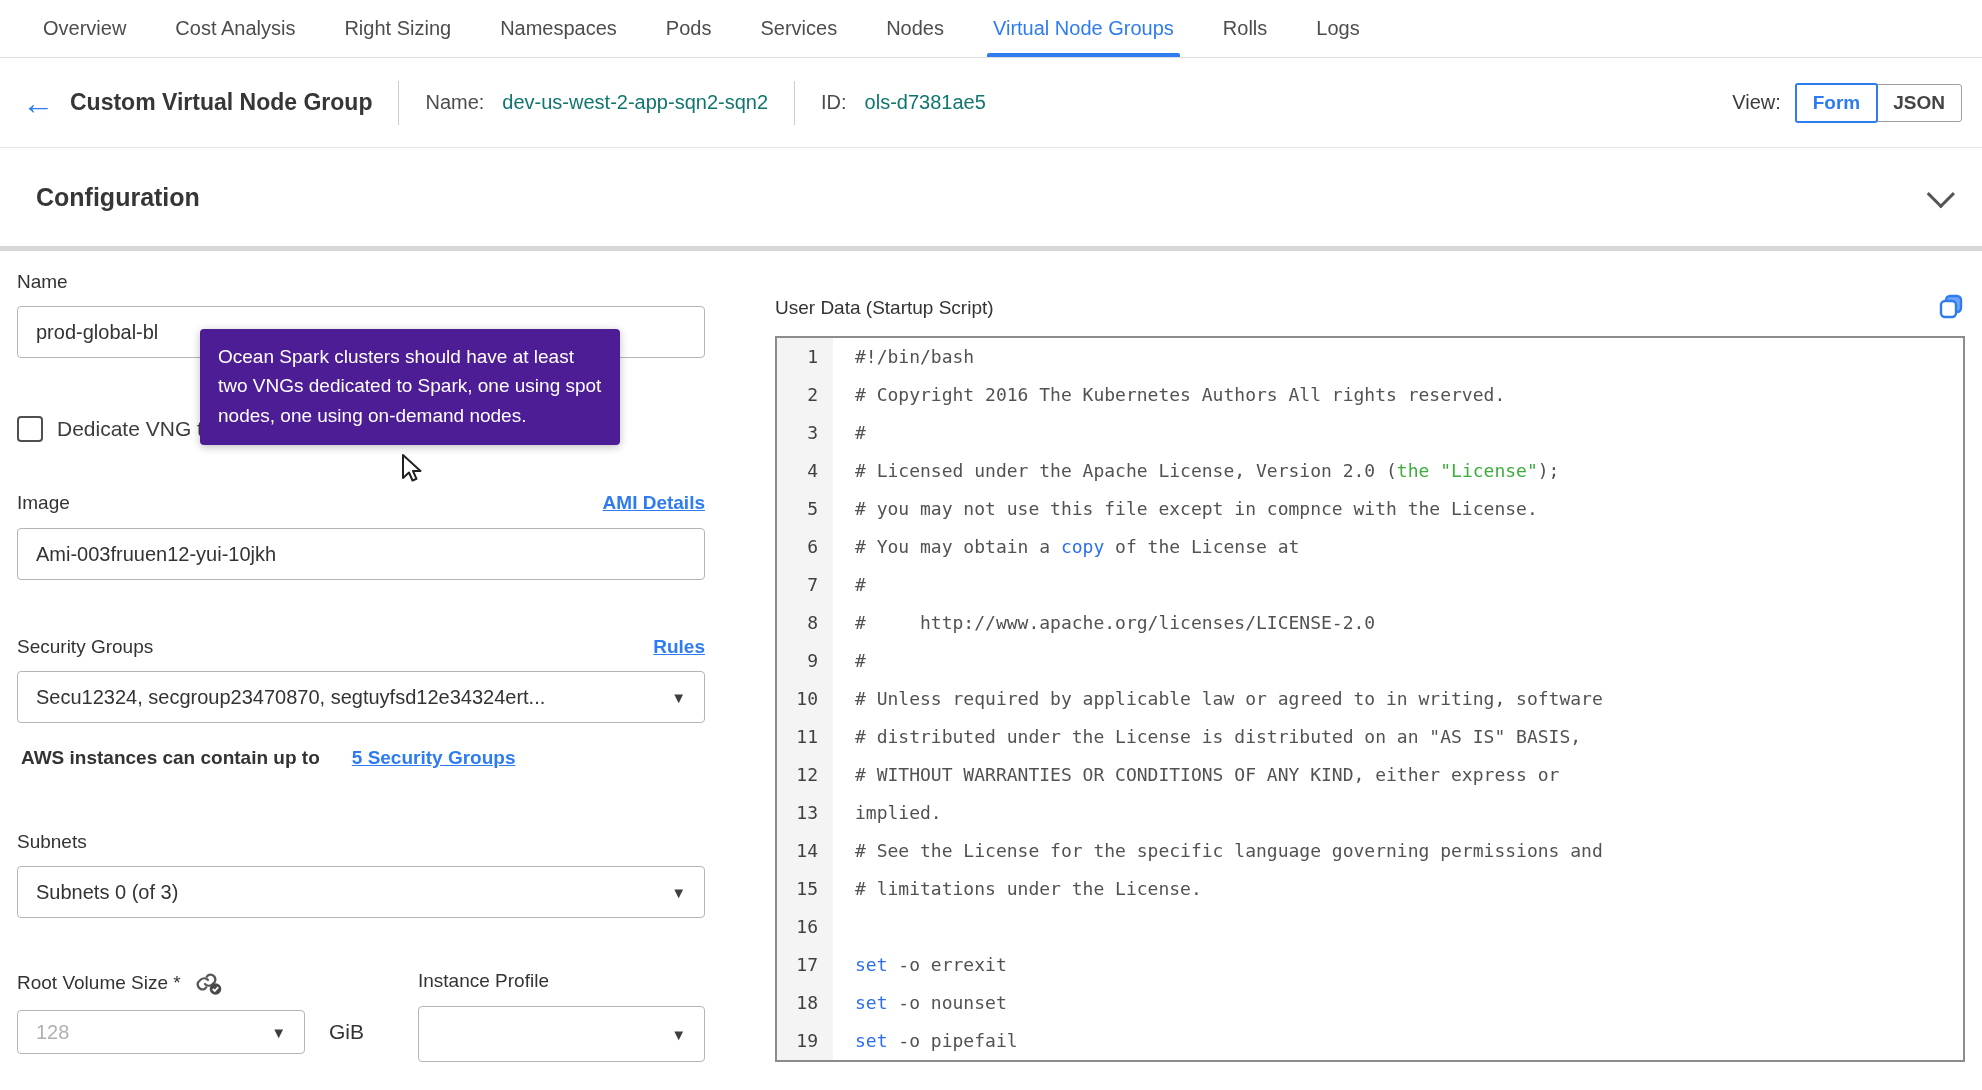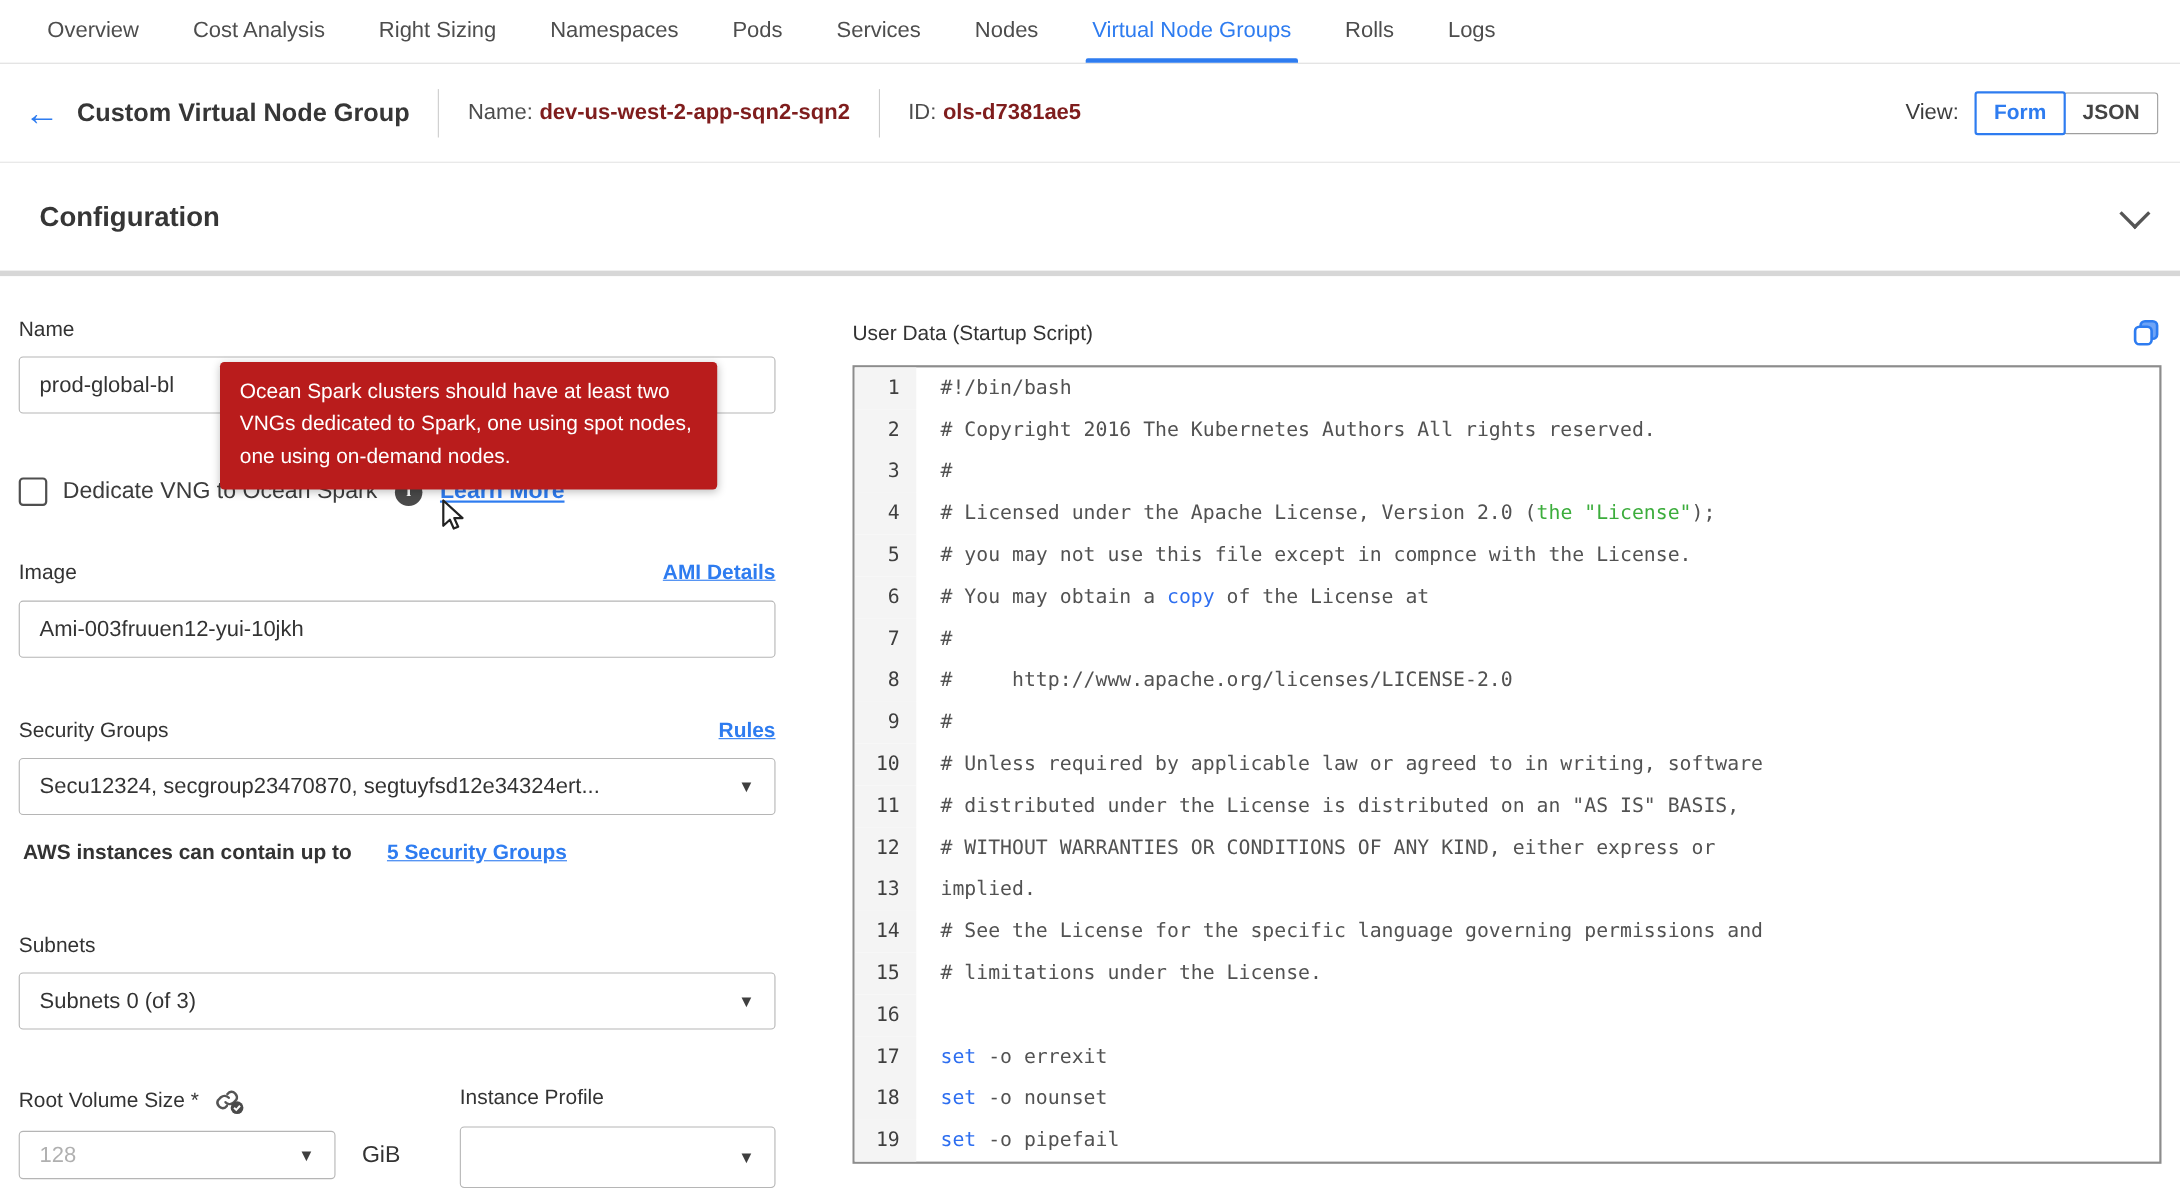--- a/index.html
+++ b/index.html
@@ -17,38 +17,38 @@
          background:#2e7cf0; border-radius:2px 2px 0 0; }
 
   
   .hdr { display:flex; align-items:center; height:90px; padding:0 20px 0 22px;
          border-bottom:1px solid #e4e4e4; }
   .back-arrow { color:#2e7cf0; font-size:32px; font-weight:bold; line-height:1; cursor:pointer;
          margin-right:16px; }
   .hdr-title { font-size:23px; font-weight:700; color:#363636; white-space:nowrap; }
   .hdr-sep { width:1px; height:44px; background:#ccc; margin:0 26px; }
   .hdr-kv { font-size:20px; color:#4c4c4c; white-space:nowrap; }
-  .hdr-kv b { color:#7f1d1d; font-weight:700; margin-left:6px; }
+  .hdr-kv b { color:#0f766e; font-weight:400; margin-left:18px; }
   .hdr-spacer { flex:1; }
   .view-label { font-size:20px; font-weight:400; color:#3c3c3c; margin-right:14px; }
   .view-btn { font-size:19px; font-weight:700; padding:7px 16px; background:#fff; cursor:pointer;
          border:1px solid #9e9e9e; color:#444; border-radius:3px; }
   .view-btn.active { border:2px solid #2e7cf0; color:#2e7cf0; z-index:2; }
   .view-btn + .view-btn { margin-left:-2px; }
 
   
   .section-hd { display:flex; align-items:center; justify-content:space-between;
          height:98px; padding:0 34px 0 36px; }
   .section-title { font-size:25px; font-weight:600; color:#363636; }
   .chev { width:20px; height:20px; border-right:3px solid #555; border-bottom:3px solid #555;
          transform:rotate(45deg) translateY(-4px); cursor:pointer; }
   .section-divider { height:5px; background:#d7d7d7; width:100%; }
 
   
-  .content { display:flex; padding-top:38px; }
+  .content { display:flex; padding-top:20px;align-items:flex-end; }
   .left-col { width:688px; margin-left:17px; flex:none; }
   .right-col { width:1190px; margin-left:70px; flex:none; }
 
   .fld-label { font-size:19px; color:#333; }
   .label-row { display:flex; justify-content:space-between; align-items:baseline; }
   .lnk { color:#2e7cf0; font-size:19px; font-weight:700; text-decoration:underline; cursor:pointer; white-space:nowrap; }
 
   .tbox { width:100%; height:52px; border:1px solid #b5b5b5; border-radius:4px; background:#fff;
           display:flex; align-items:center; padding:0 18px; font-size:20px; color:#333; }
   .dropdown { justify-content:space-between; cursor:pointer; }
@@ -60,21 +60,21 @@
   .chk-row { display:flex; align-items:center; margin-top:58px; }
   .chkbox { width:26px; height:26px; border:2px solid #4f4f4f; border-radius:4px; background:#fff;
             cursor:pointer; flex:none; }
   .chk-label { font-size:21px; color:#3c3c3c; margin-left:14px; margin-right:16px; }
   .info-icon { width:25px; height:25px; border-radius:50%; background:#4a4a4a; color:#fff;
             font-family:"Liberation Serif", serif; font-weight:bold; font-size:16px;
             display:flex; align-items:center; justify-content:center; cursor:pointer; flex:none; }
   .chk-row .lnk { font-size:21px; margin-left:16px; }
 
   
-  .tooltip { position:absolute; left:200px; top:329px; width:452px; background:#b91c1c; color:#fff;
+  .tooltip { position:absolute; left:200px; top:329px; width:420px; background:#4c1d95; color:#fff;
             font-size:19px; line-height:1.55; padding:13px 18px 15px; border-radius:4px; z-index:5;
             box-shadow:0 2px 8px rgba(0,0,0,.25); }
 
   
   .cursor-glyph { position:absolute; left:396px; top:452px; z-index:6; }
 
   
   .hint-row { display:flex; align-items:baseline; gap:32px; margin-top:24px; padding-left:4px; }
   .hint-text { font-size:19px; font-weight:700; color:#333; }
 

